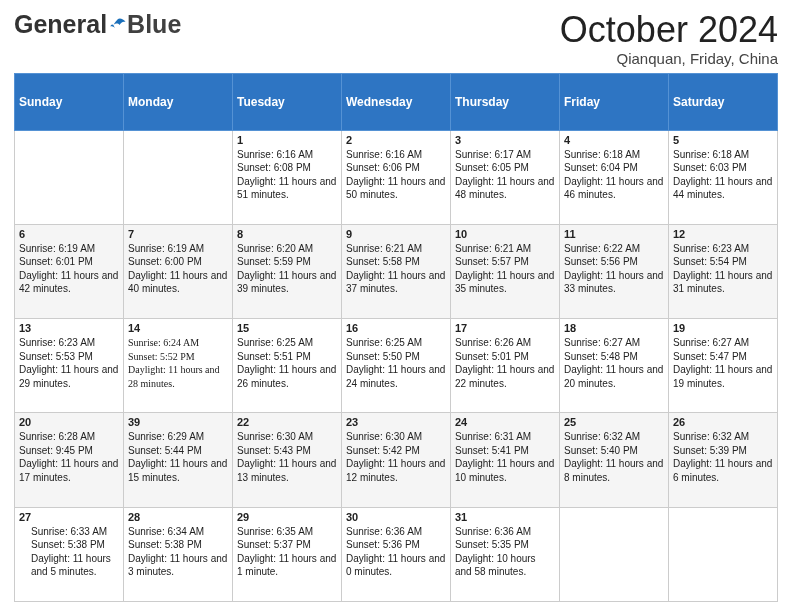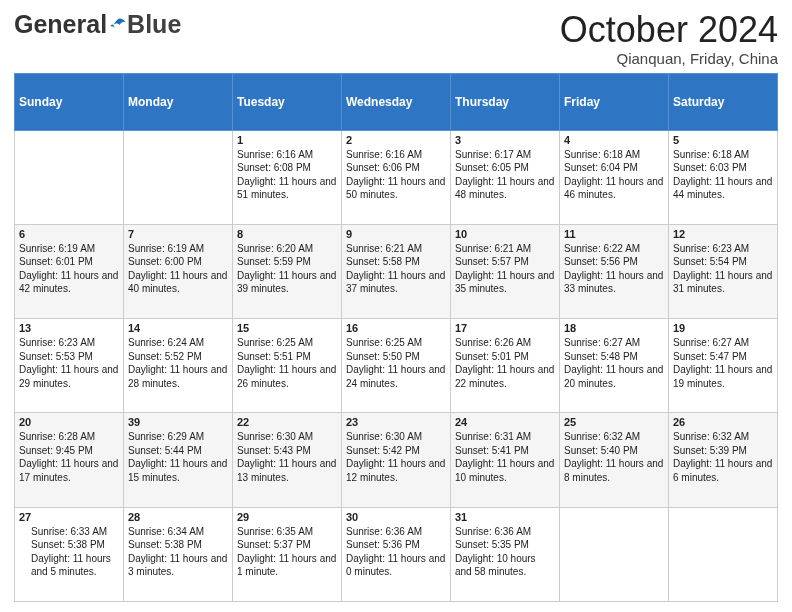--- a/index.html
+++ b/index.html
@@ -212,21 +212,21 @@
         </tr>
         <tr>
           <td>
             <span class="day-num">13</span>
             <div class="cell-text" style="white-space: pre-line;">Sunrise: 6:23 AM
 Sunset: 5:53 PM
 Daylight: 11 hours and 29 minutes.</div>
           </td>
           <td>
             <span class="day-num">14</span>
-            <div class="cell-text" style="white-space: pre-line;">Sunrise: 6:24 AM
+            <div class="cell-text" style="white-space: pre-line; font-family: Liberation Serif, serif;">Sunrise: 6:24 AM
 Sunset: 5:52 PM
 Daylight: 11 hours and 28 minutes.</div>
           </td>
           <td>
             <span class="day-num">15</span>
             <div class="cell-text" style="white-space: pre-line;">Sunrise: 6:25 AM
 Sunset: 5:51 PM
 Daylight: 11 hours and 26 minutes.</div>
           </td>
           <td>

